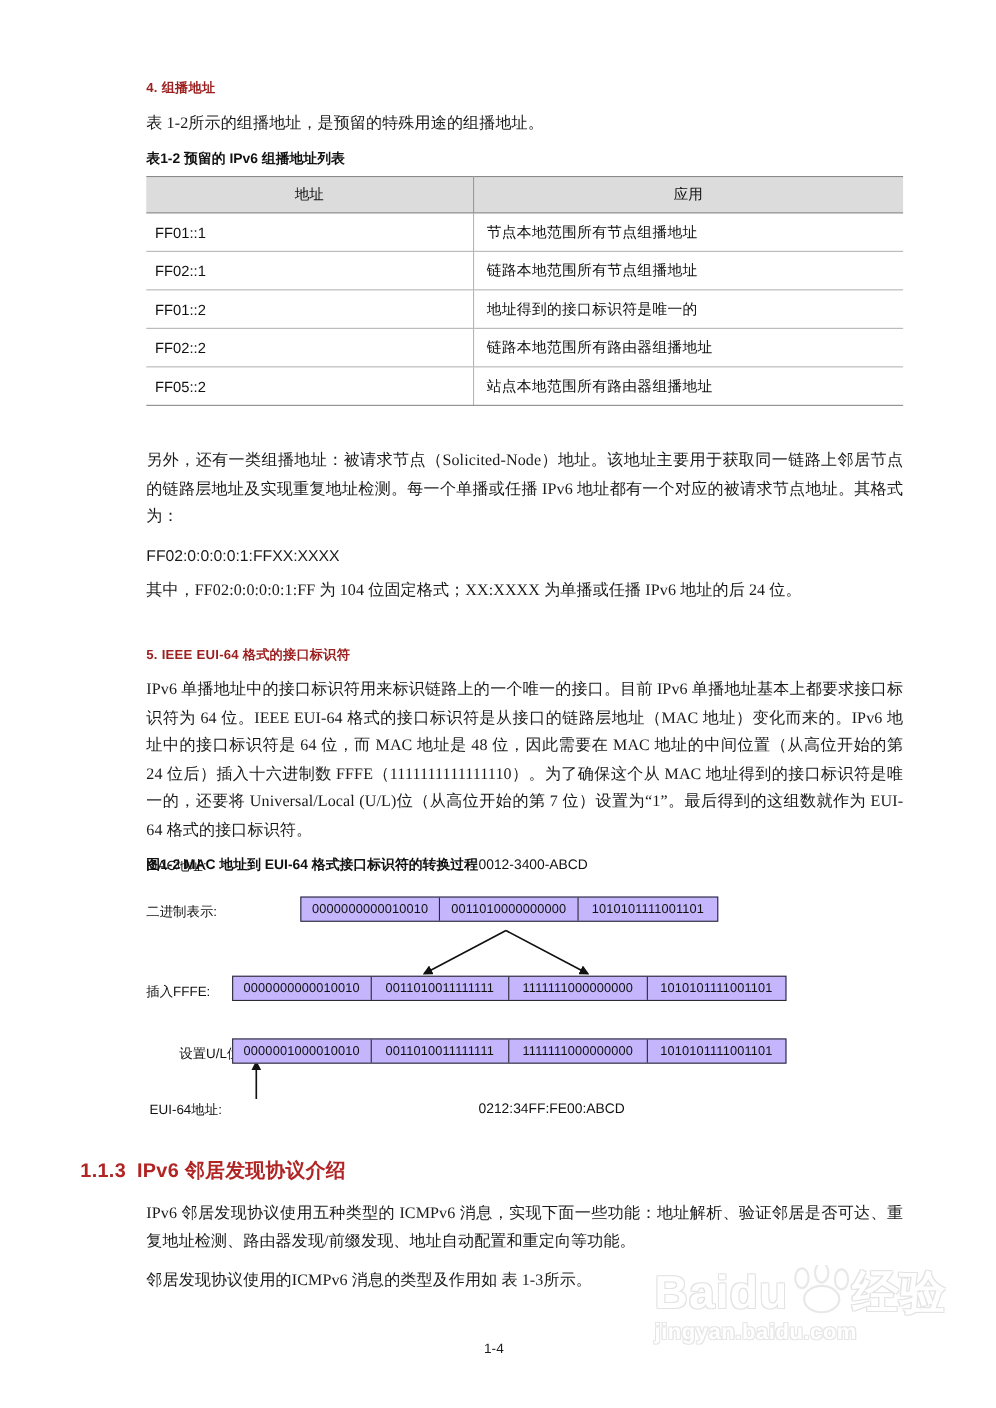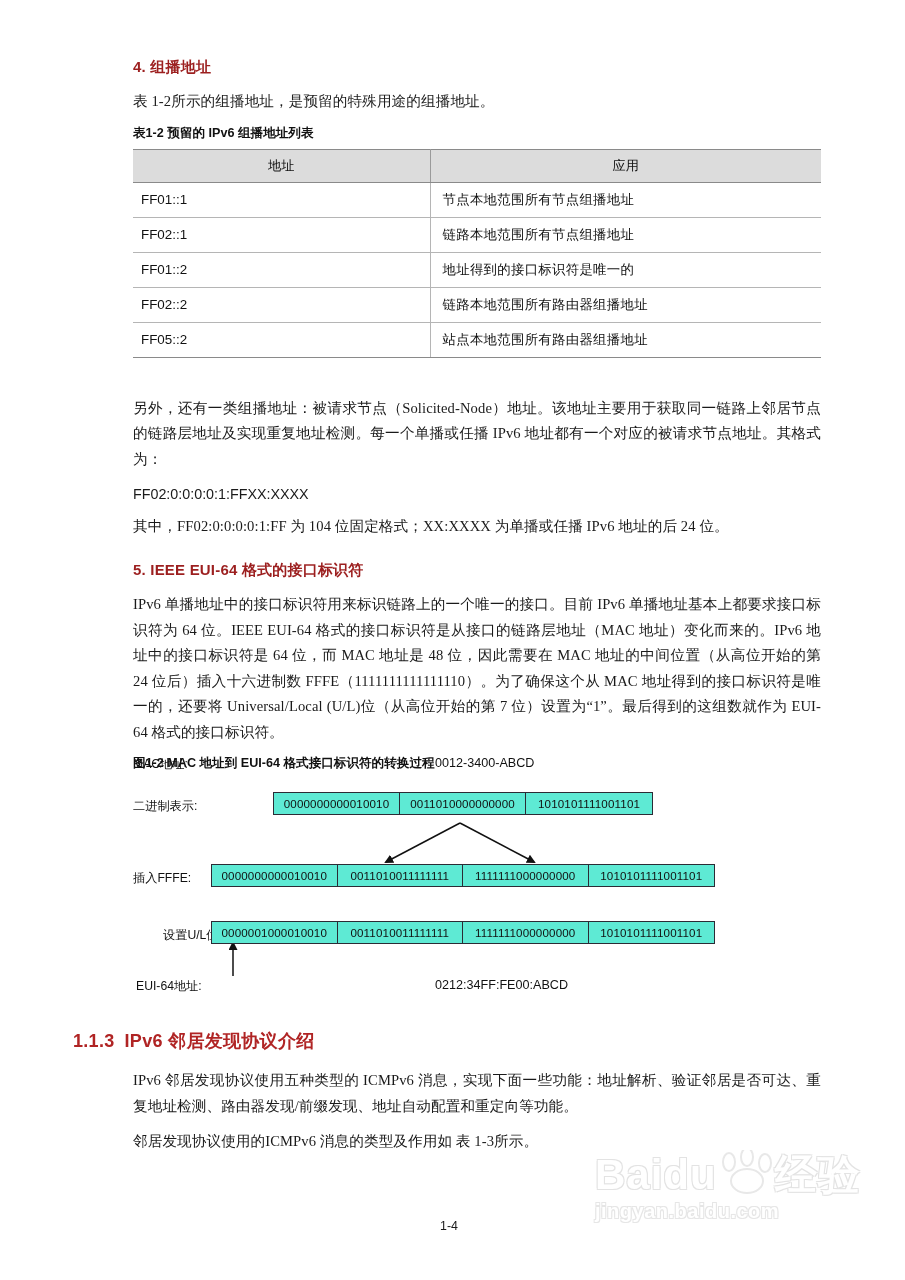--- a/index.html
+++ b/index.html
@@ -30,23 +30,23 @@
     left: 133px;
     top: 58px;
     width: 688px;
   }
 
   
   .h-num {
     color: #9c1f1f;
     font-family: "Liberation Sans", "DejaVu Sans", sans-serif;
     font-weight: bold;
-    font-size: 15px;
+    font-size: 12px;
     line-height: 1.2;
-    margin: 0 0 13px 0;
+    margin: 15px 0 13px 0;
     letter-spacing: 0.2px;
   }
   .h-section {
     color: #b02424;
     font-family: "Liberation Sans", "DejaVu Sans", sans-serif;
     font-weight: bold;
     font-size: 18px;
     line-height: 1.25;
     margin: 0;
     letter-spacing: 0.3px;
@@ -140,21 +140,21 @@
     position: absolute;
     font-size: 12.6px;
     color: #111;
     white-space: nowrap;
   }
   .bitrow {
     position: absolute;
     display: flex;
     border: 1.6px solid #2b2b35;
     box-sizing: border-box;
-    background: #5eead4;
+    background: #c4b5fd;
   }
   .bitrow .cell {
     font-size: 11.6px;
     color: #111;
     text-align: center;
     padding: 4px 5px;
     box-sizing: border-box;
     border-right: 1.4px solid #2b2b35;
     white-space: nowrap;
     letter-spacing: 0.15px;

